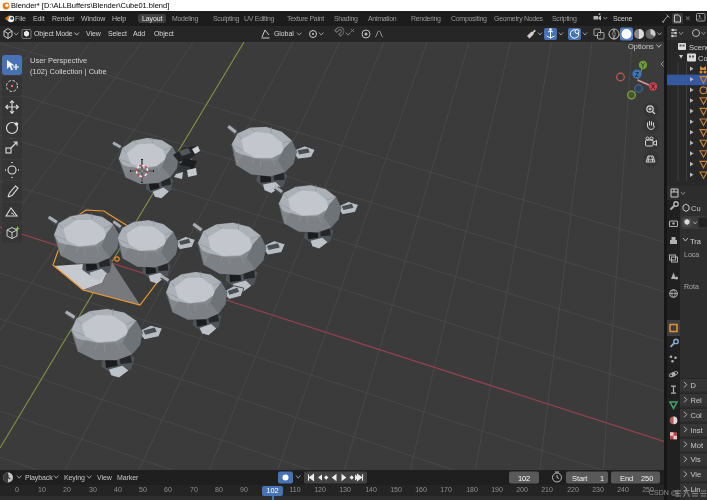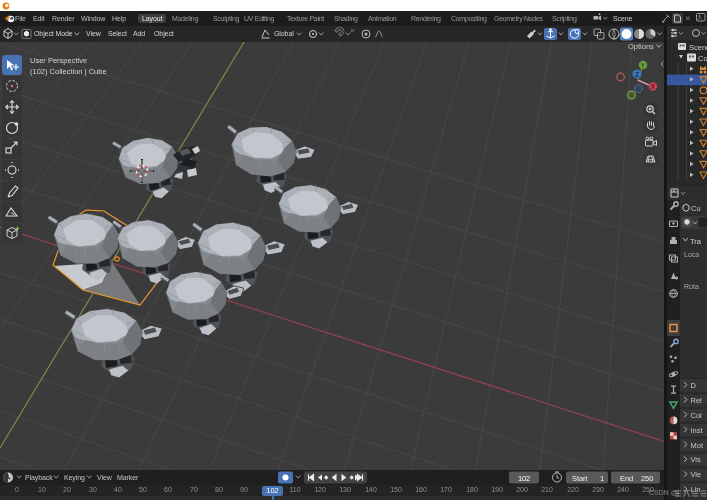--- a/index.html
+++ b/index.html
@@ -22,20 +22,21 @@
 #tlhead{left:0;top:470px;width:664px;height:15px;background:#1f1f1f;color:#c6c6c6;font-size:7px;letter-spacing:-0.1px;line-height:15px;}
 #tlruler{left:0;top:485px;width:664px;height:11px;background:#242424;color:#909090;font-size:7px;}
 #tltrack{left:0;top:496px;width:664px;height:4px;background:#2e2e2e;}
 .num{position:absolute;top:1px;transform:translateX(-50%);}
 .m{position:absolute;top:0;}
 </style></head>
 <body>
 <div id="root">
 
   <div class="abs" id="title">
+      <span style="position:absolute;left:11px;top:0">Blender* [D:\ALLBuffers\Blender\Cube01.blend]</span>
     <svg class="abs" style="left:2px;top:1.5px" width="8" height="8" viewBox="0 0 8 8">
         <circle cx="4" cy="4" r="3.4" fill="#e87d0d"></circle>
         <circle cx="4.8" cy="3.4" r="1.7" fill="#fff"></circle>
       </svg>
   </div>
 
   <div class="abs" id="topbar">
     <svg class="abs" style="left:4px;top:2px" width="12" height="11" viewBox="0 0 12 11">
         <circle cx="7" cy="6" r="3.2" fill="#fff"></circle>
         <circle cx="7.8" cy="5.3" r="1.5" fill="#265787"></circle>

